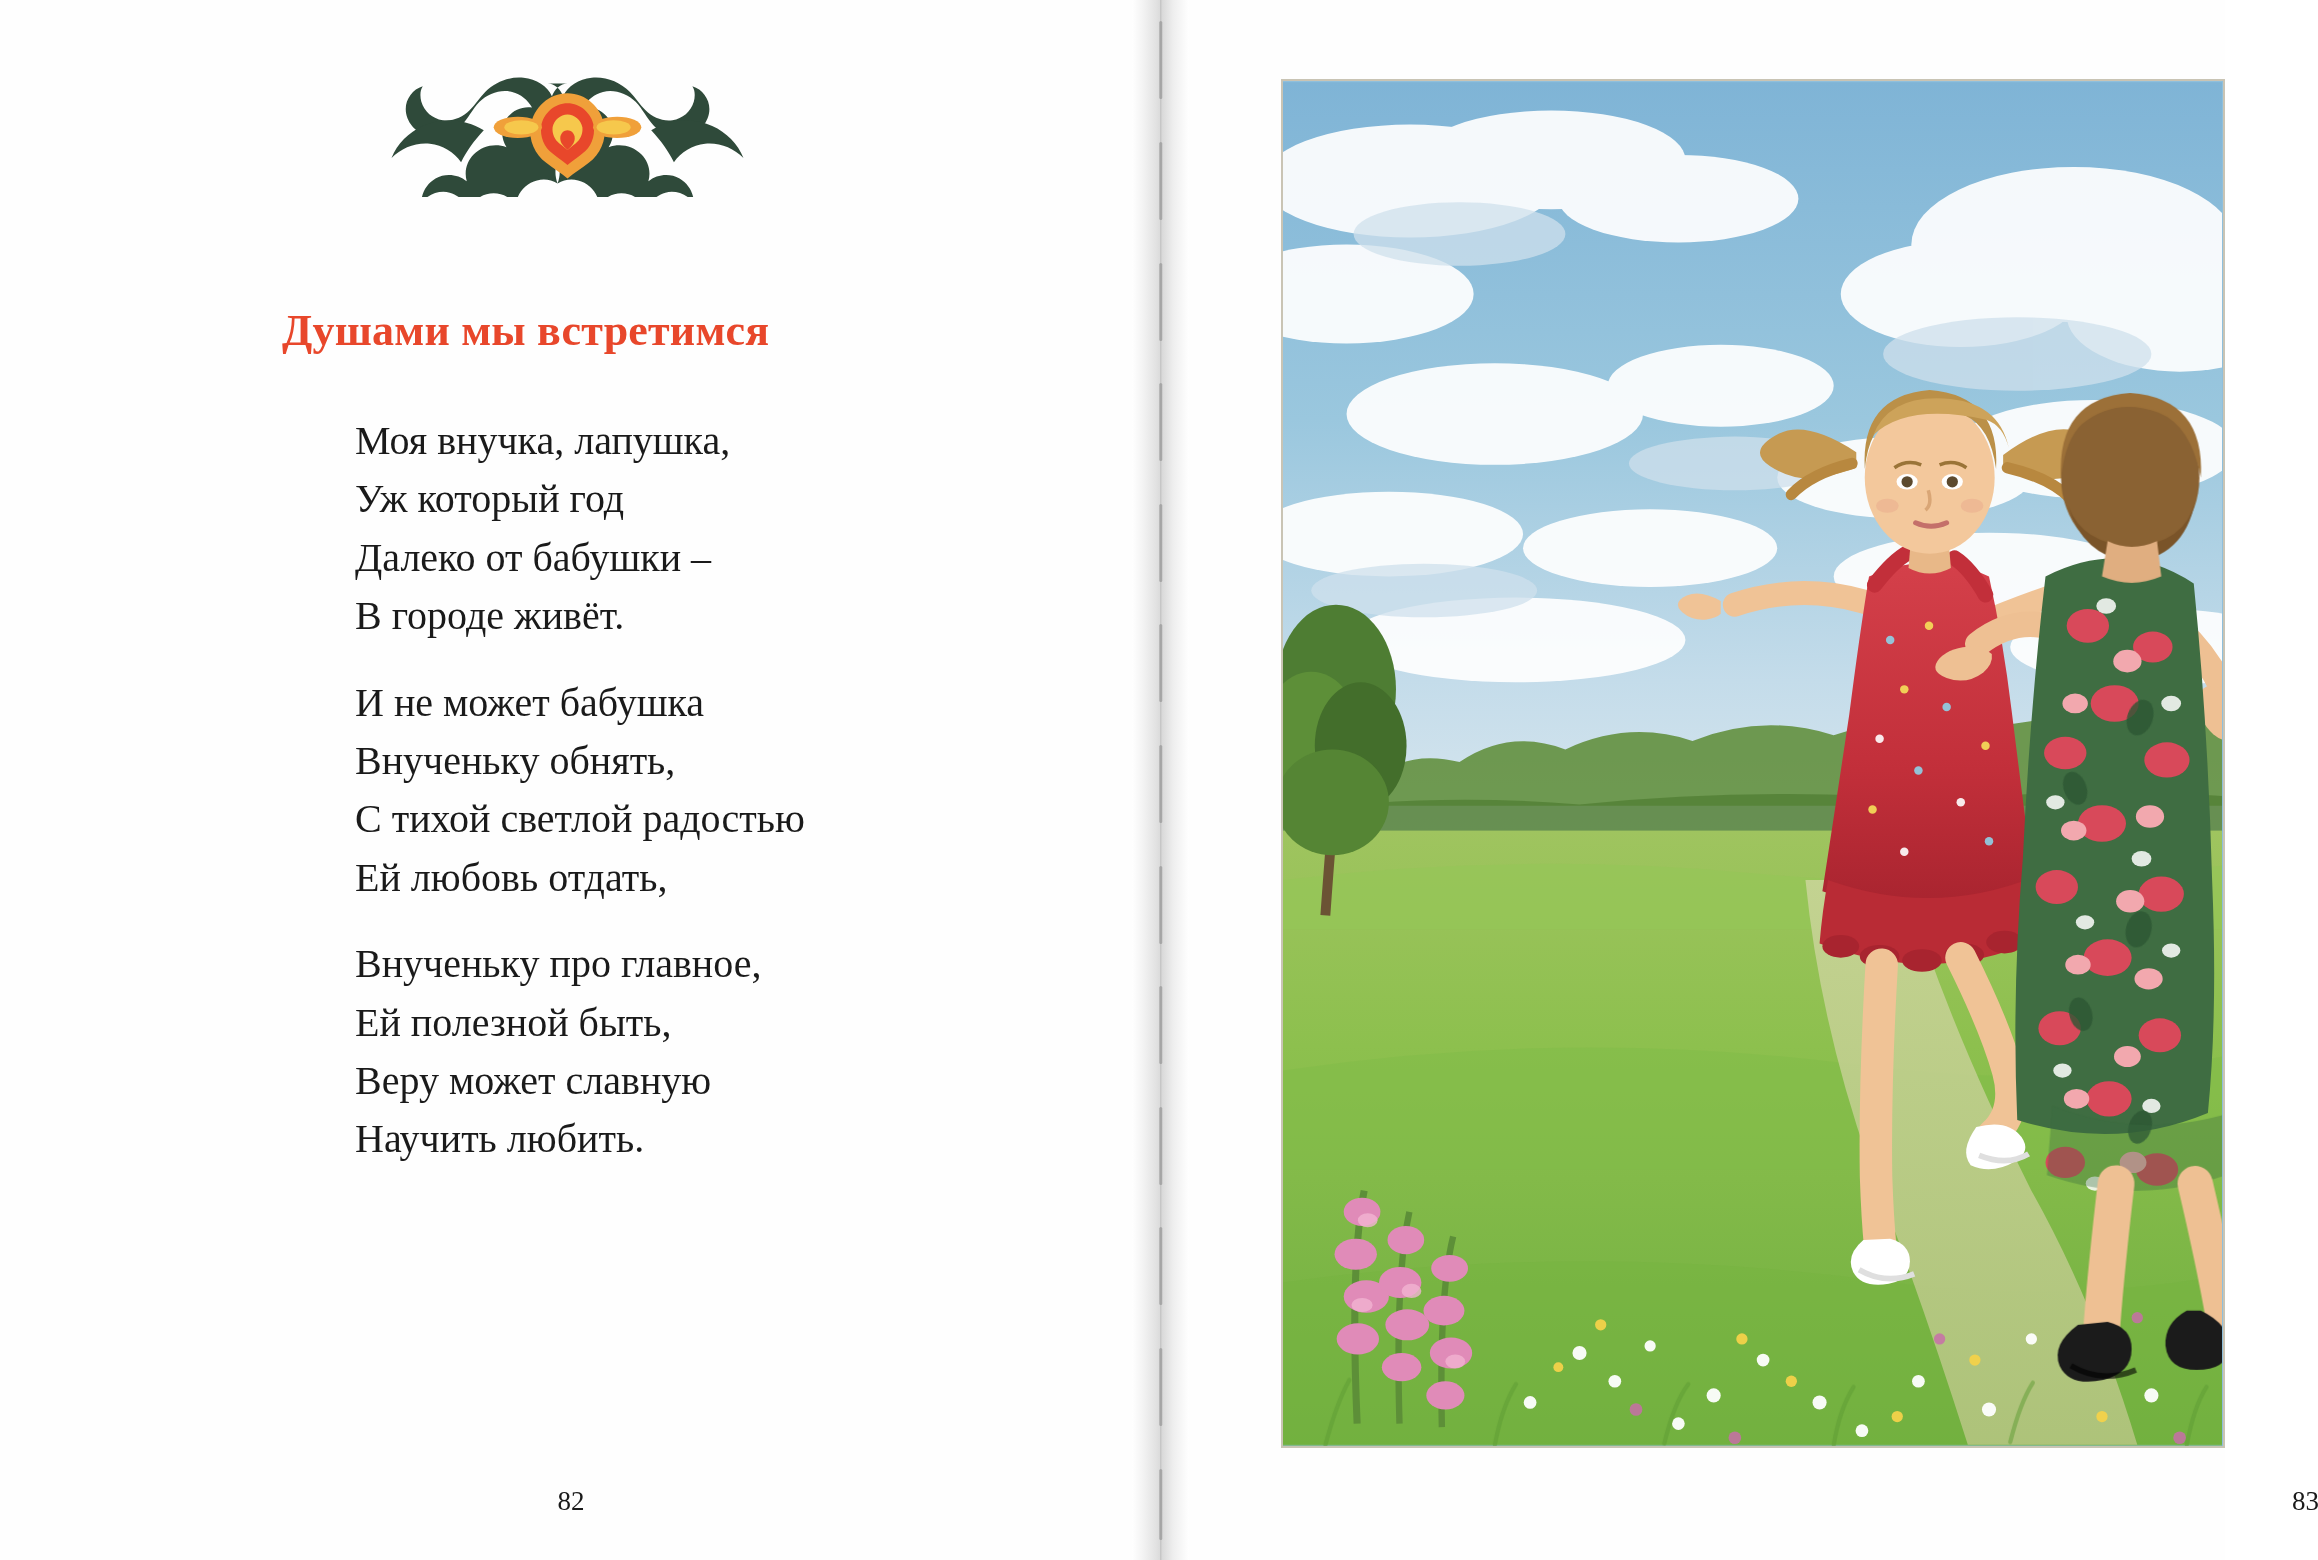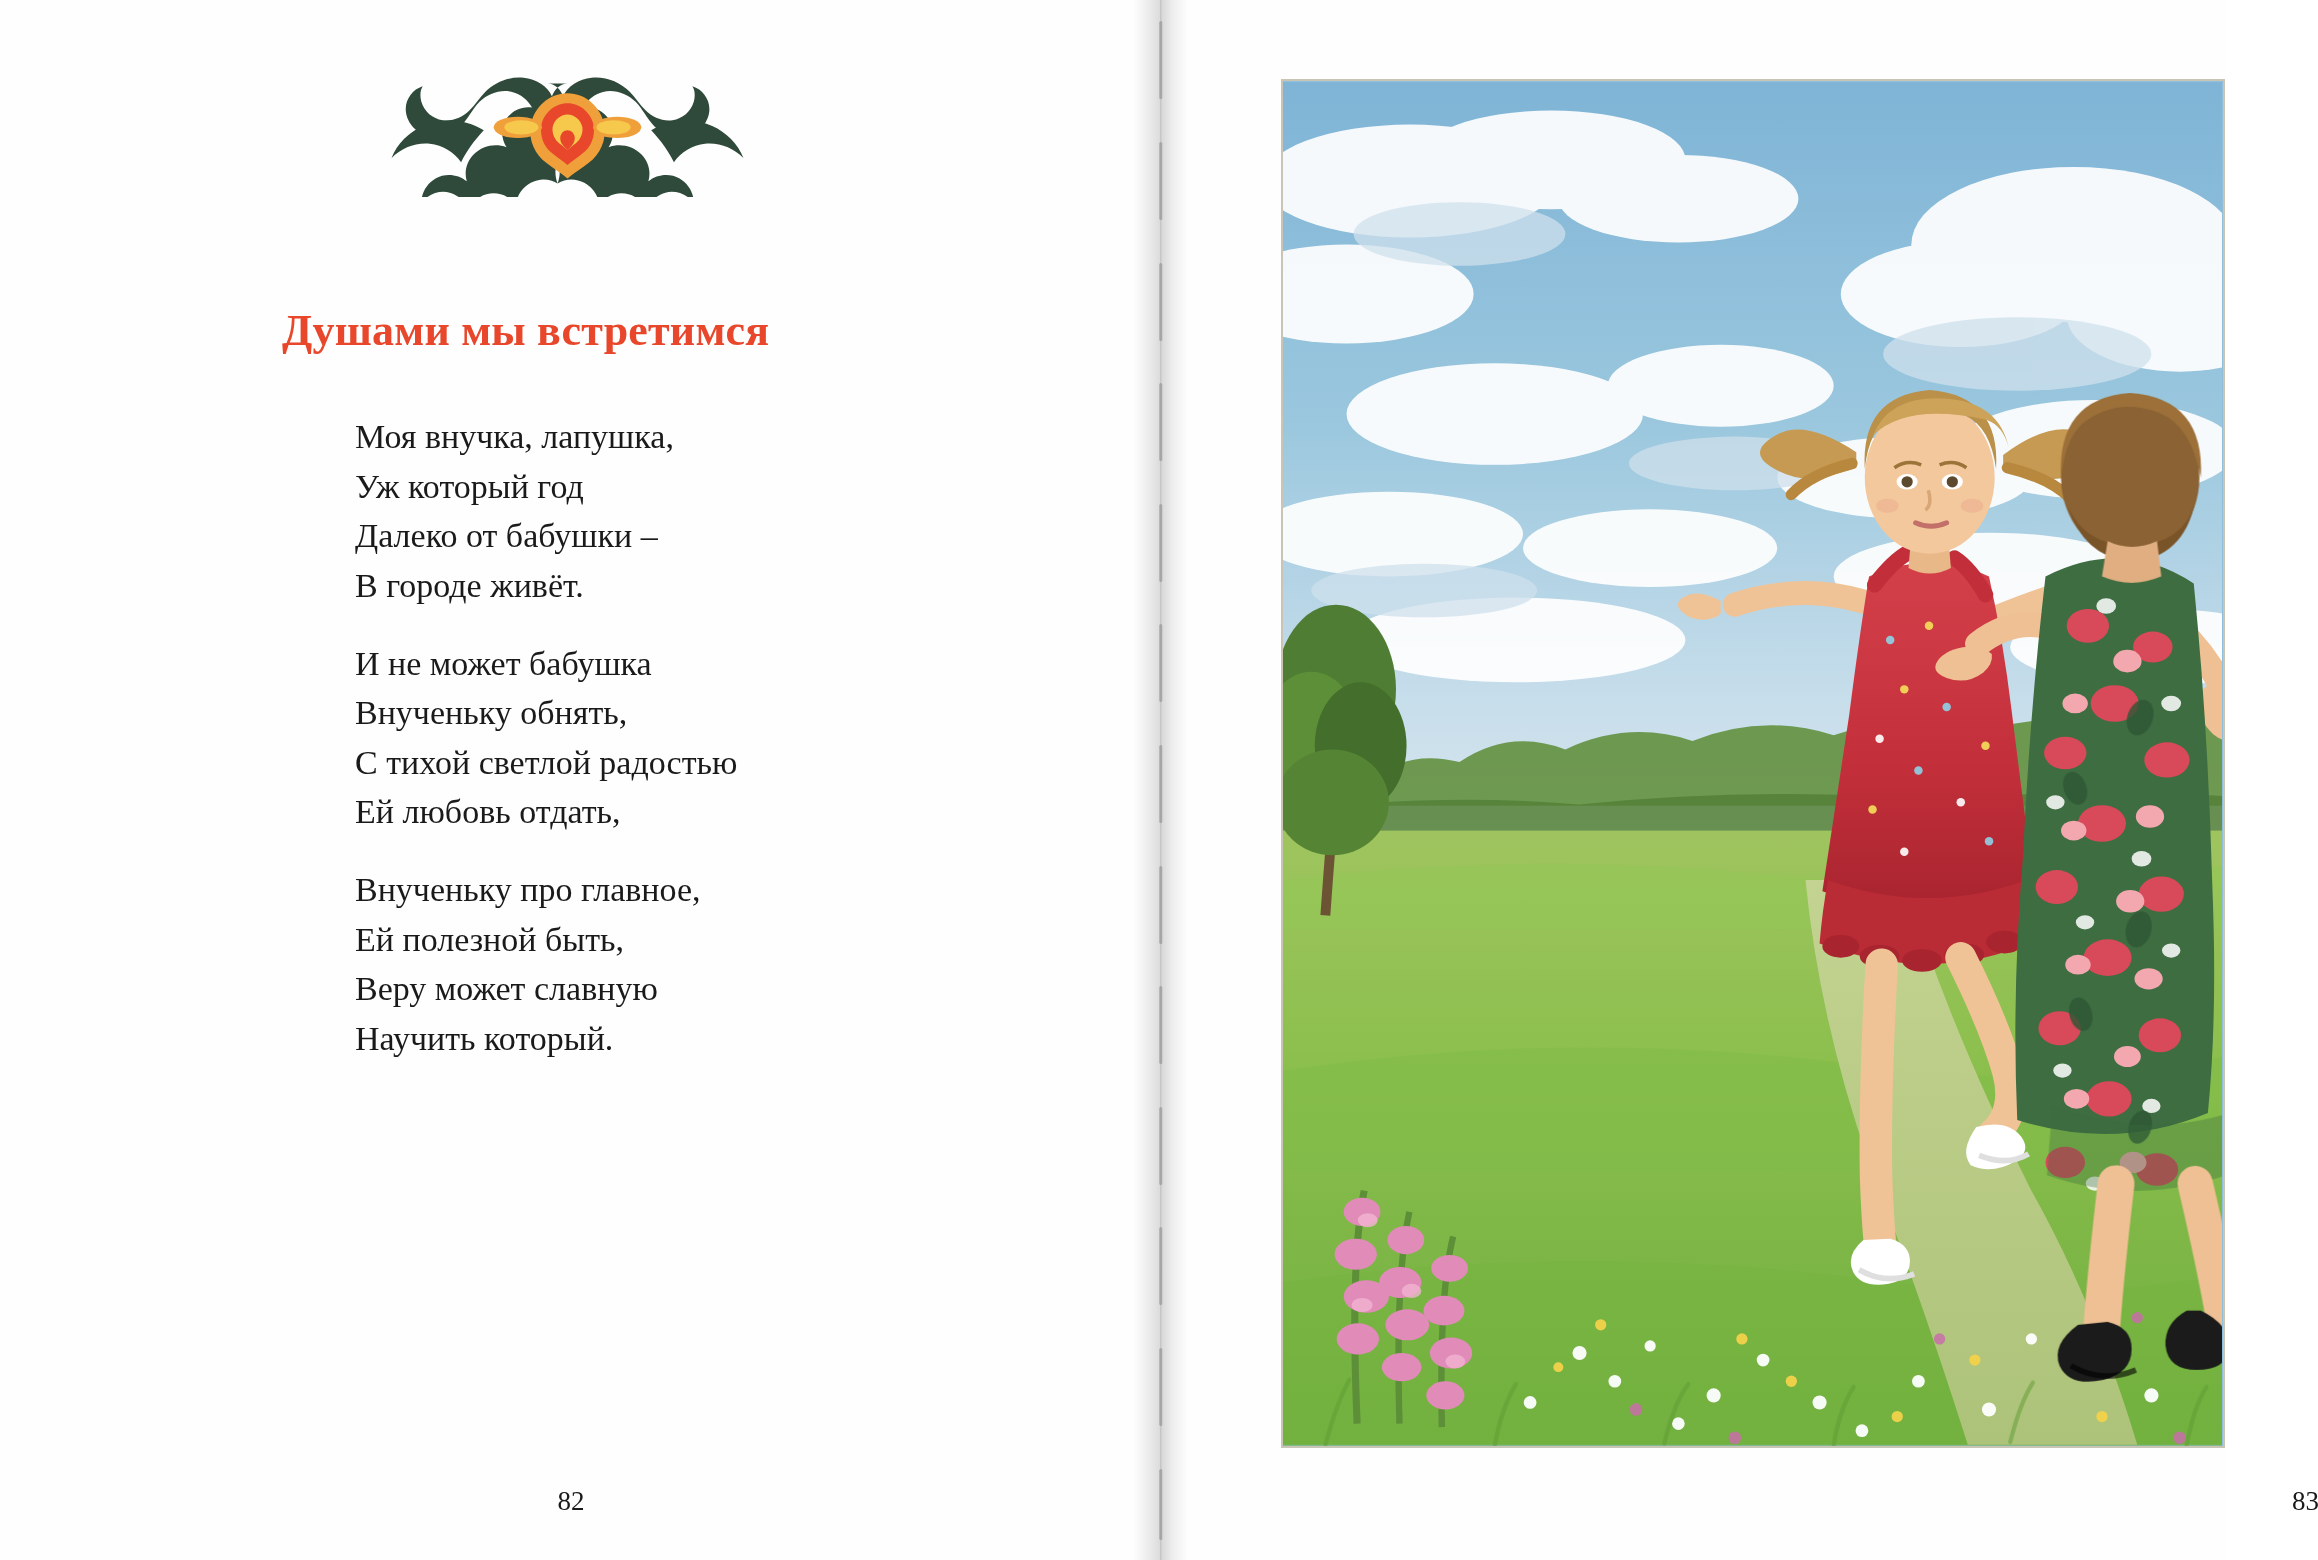--- a/index.html
+++ b/index.html
@@ -81,21 +81,21 @@
     font-size: 44px;
     font-weight: bold;
     color: #e8472b;
     letter-spacing: 0.2px;
     white-space: nowrap;
   }
   .poem-body {
     position: absolute;
     left: 355px;
     top: 412px;
-    font-size: 34px;
+    font-size: 40px;
     line-height: 1.46;
     color: #1a1a1a;
   }
   .stanza {
     margin: 0 0 28px 0;
   }
   .stanza .line {
     white-space: nowrap;
   }
 
@@ -172,21 +172,21 @@
       <div class="stanza">
         <div class="line">И не может бабушка</div>
         <div class="line">Внученьку обнять,</div>
         <div class="line">С тихой светлой радостью</div>
         <div class="line">Ей любовь отдать,</div>
       </div>
       <div class="stanza">
         <div class="line">Внученьку про главное,</div>
         <div class="line">Ей полезной быть,</div>
         <div class="line">Веру может славную</div>
-        <div class="line">Научить который.</div>
+        <div class="line">Научить любить.</div>
       </div>
     </div>
 
     <div class="folio folio-left">82</div>
   </div>
 
   <div class="gutter">
     <div class="binding-line"></div>
     <div class="stitch" style="top:21px;height:78px;"></div>
     <div class="stitch" style="top:142px;height:78px;"></div>

